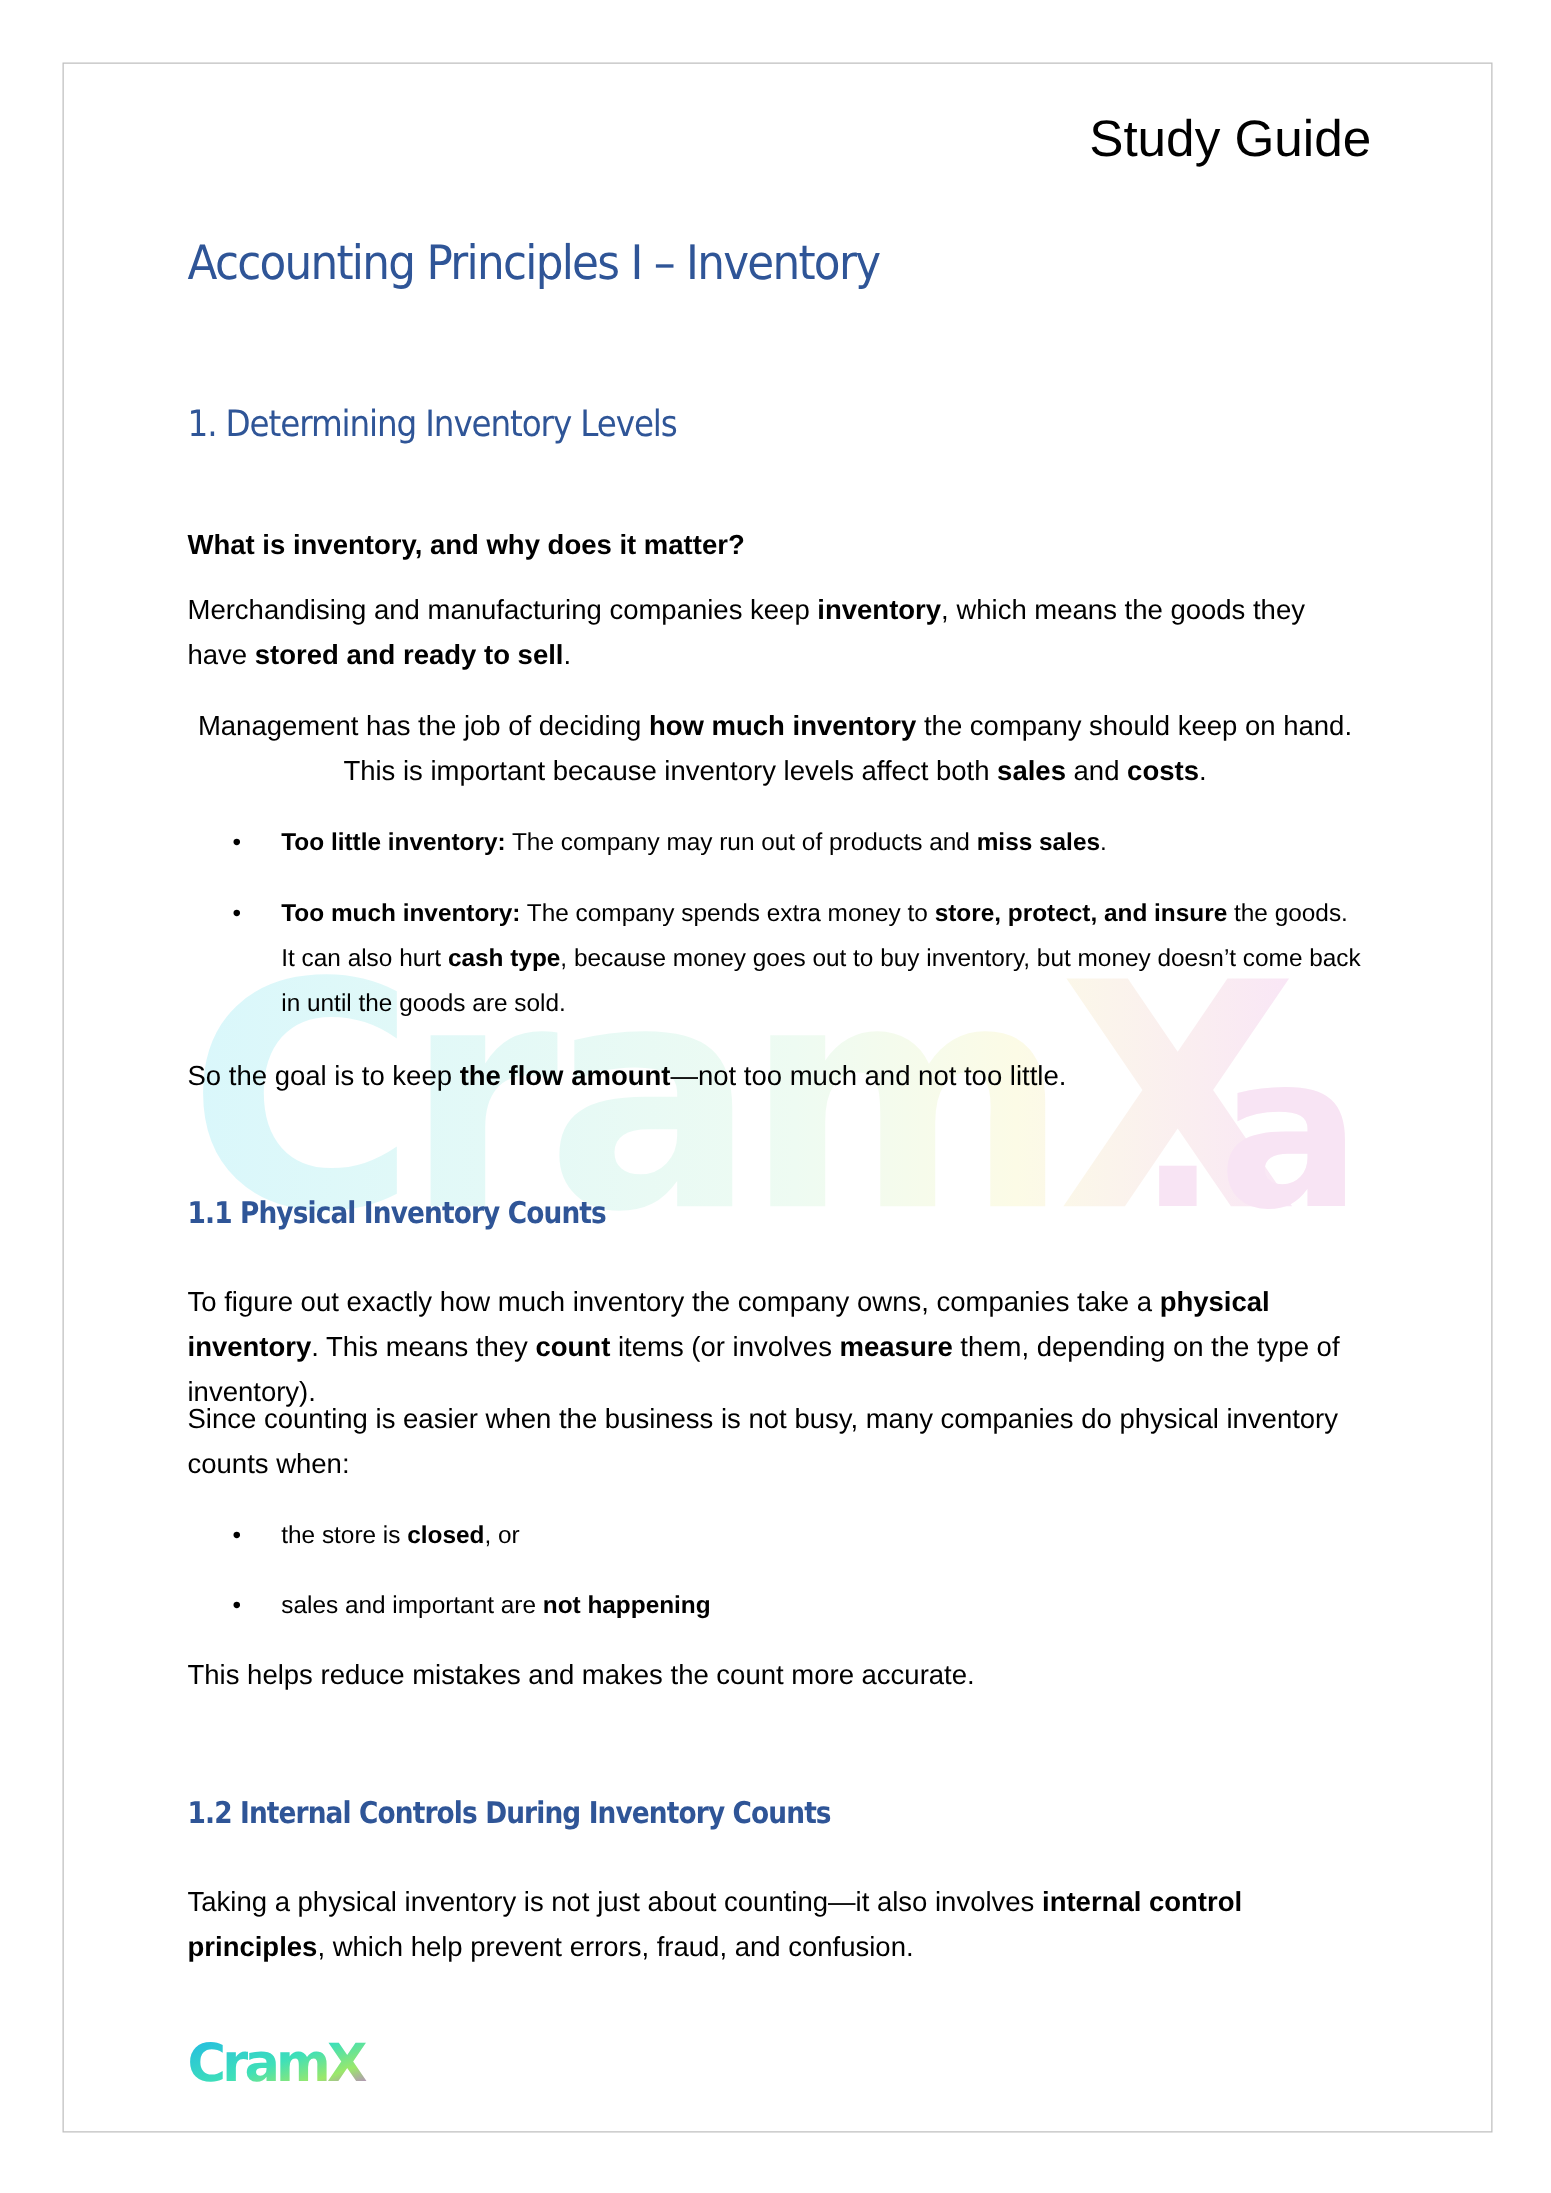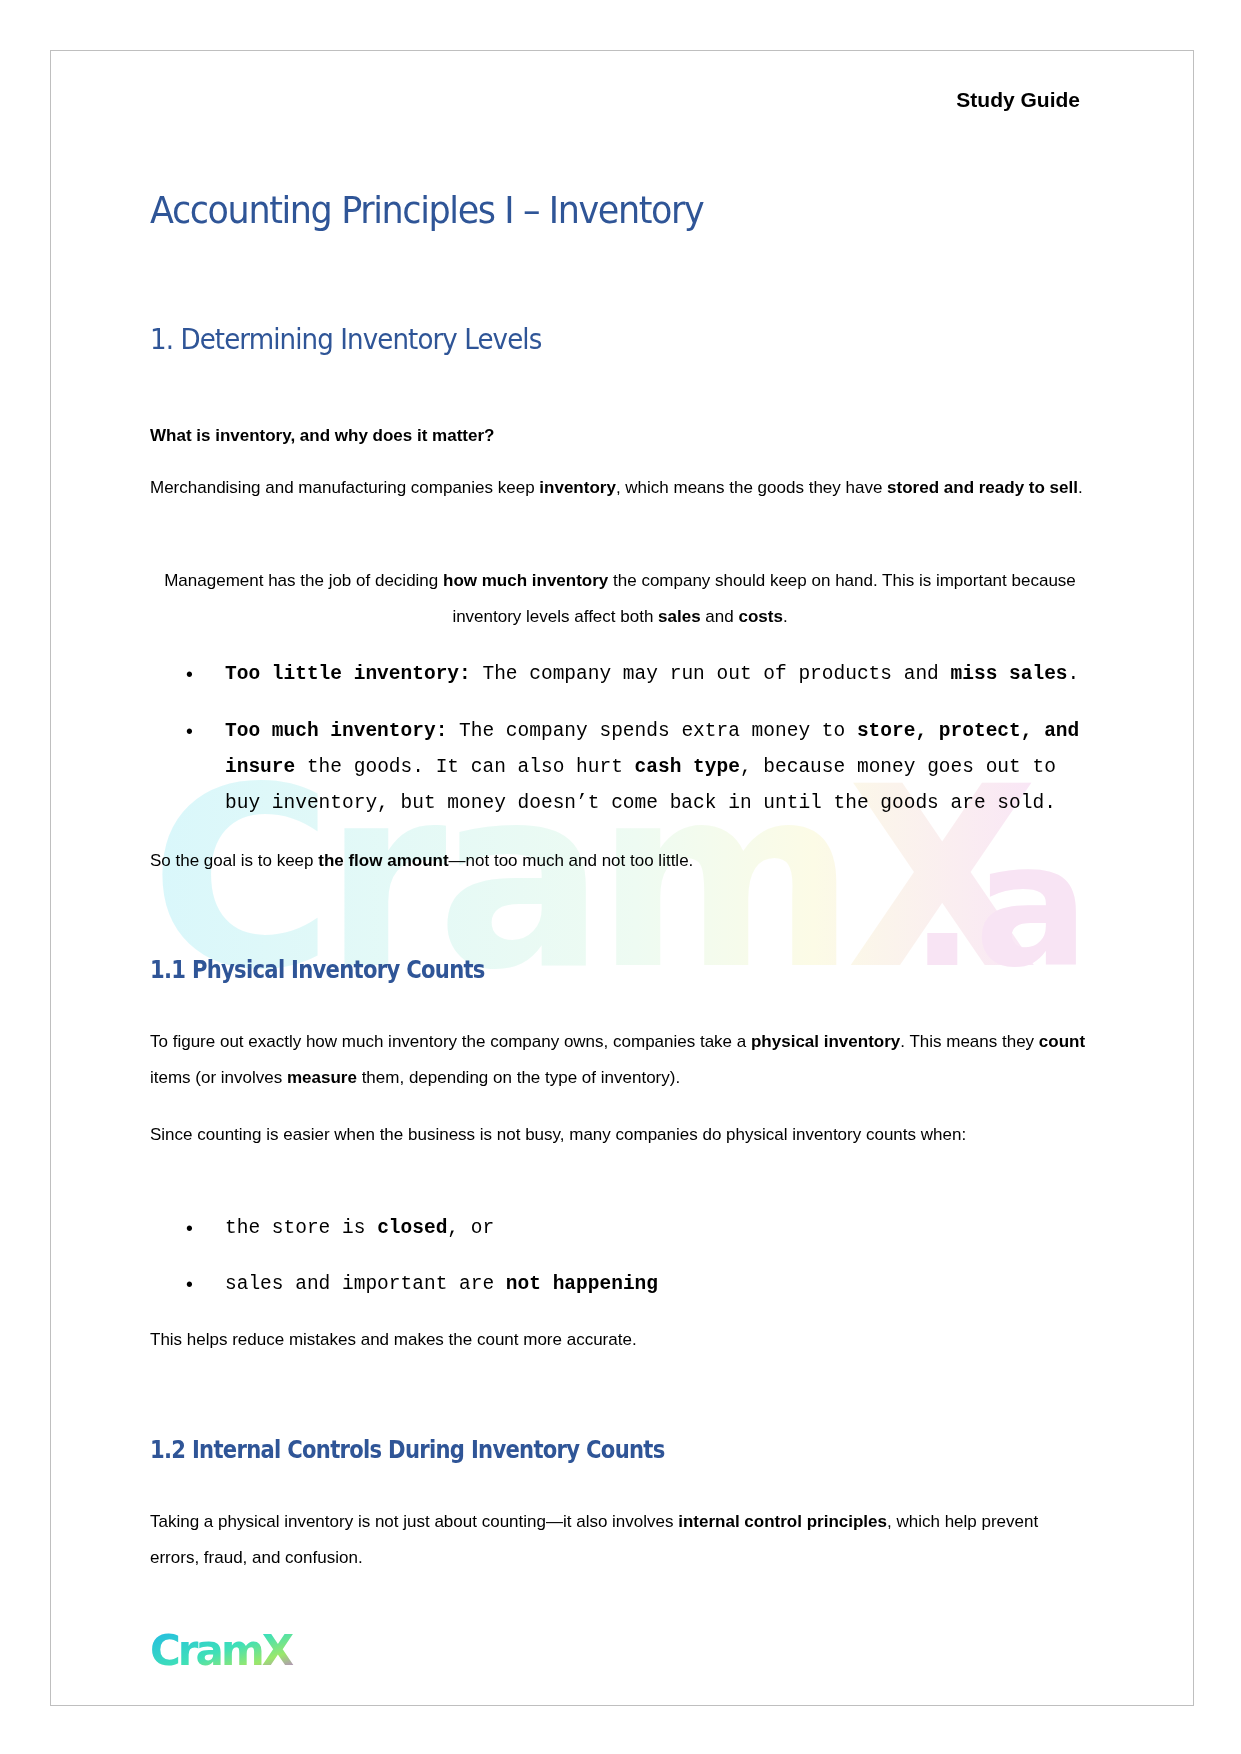--- a/index.html
+++ b/index.html
@@ -1,26 +1,26 @@
 <!DOCTYPE html>
 <html><head>
 <meta charset="utf-8">
 <style>
   html, body { margin: 0; padding: 0; background: #ffffff; }
   body { width: 1241px; height: 1754px; position: relative; overflow: hidden; font-family: "Liberation Sans", sans-serif; color: #000; }
   .page-frame { position: absolute; left: 50px; top: 50px; width: 1144px; height: 1656px; border: 1.5px solid #bfbfbf; box-sizing: border-box; }
-  .header-label { position: absolute; right: 161px; top: 88px; font-size: 21px; font-weight: bold; font-family: "Liberation Sans", sans-serif; }
+  .header-label { position: absolute; right: 144px; top: 88px; font-size: 41px; font-weight: normal; font-family: "Liberation Sans", sans-serif; }
   .doc-title { position: absolute; left: 150px; top: 188px; font-size: 38px; color: #2f5597; font-family: "DejaVu Sans", sans-serif; font-weight: normal; letter-spacing: -1.5px; transform: scaleX(0.92); transform-origin: left; margin:0; }
   .h1 { position: absolute; left: 150px; top: 322px; font-size: 29px; color: #2f5597; font-family: "DejaVu Sans", sans-serif; font-weight: normal; letter-spacing: -1px; transform: scaleX(0.9); transform-origin: left; margin:0; }
   .h2 { position: absolute; left: 150px; font-size: 24px; color: #2f5597; font-family: "DejaVu Sans", sans-serif; font-weight: bold; letter-spacing: -0.8px; transform: scaleX(0.88); transform-origin: left; margin:0; }
-  .para { position: absolute; left: 150px; width: 940px; font-size: 17px; line-height: 36px; margin: 0; }
+  .para { position: absolute; left: 150px; width: 940px; font-size: 22px; line-height: 36px; margin: 0; }
   .para b { font-weight: bold; }
   .bullet { position: absolute; left: 150px; width: 940px; font-size: 19.5px; line-height: 36px; }
   .bullet .dot { position: absolute; left: 36px; top: 0; }
-  .bullet .btext { margin-left: 75px; display: block; font-family: Liberation Mono, monospace; }
+  .bullet .btext { margin-left: 75px; display: block; }
   .watermark { position: absolute; left: 150px; top: 760px; width: 940px; height: 240px; pointer-events: none; }
   .logo { position: absolute; left: 150px; top: 1625px; }
 </style>
 </head>
 <body>
 
 <div class="page-frame"></div>
 
 <svg class="watermark" viewBox="0 0 940 240">
   <defs>

